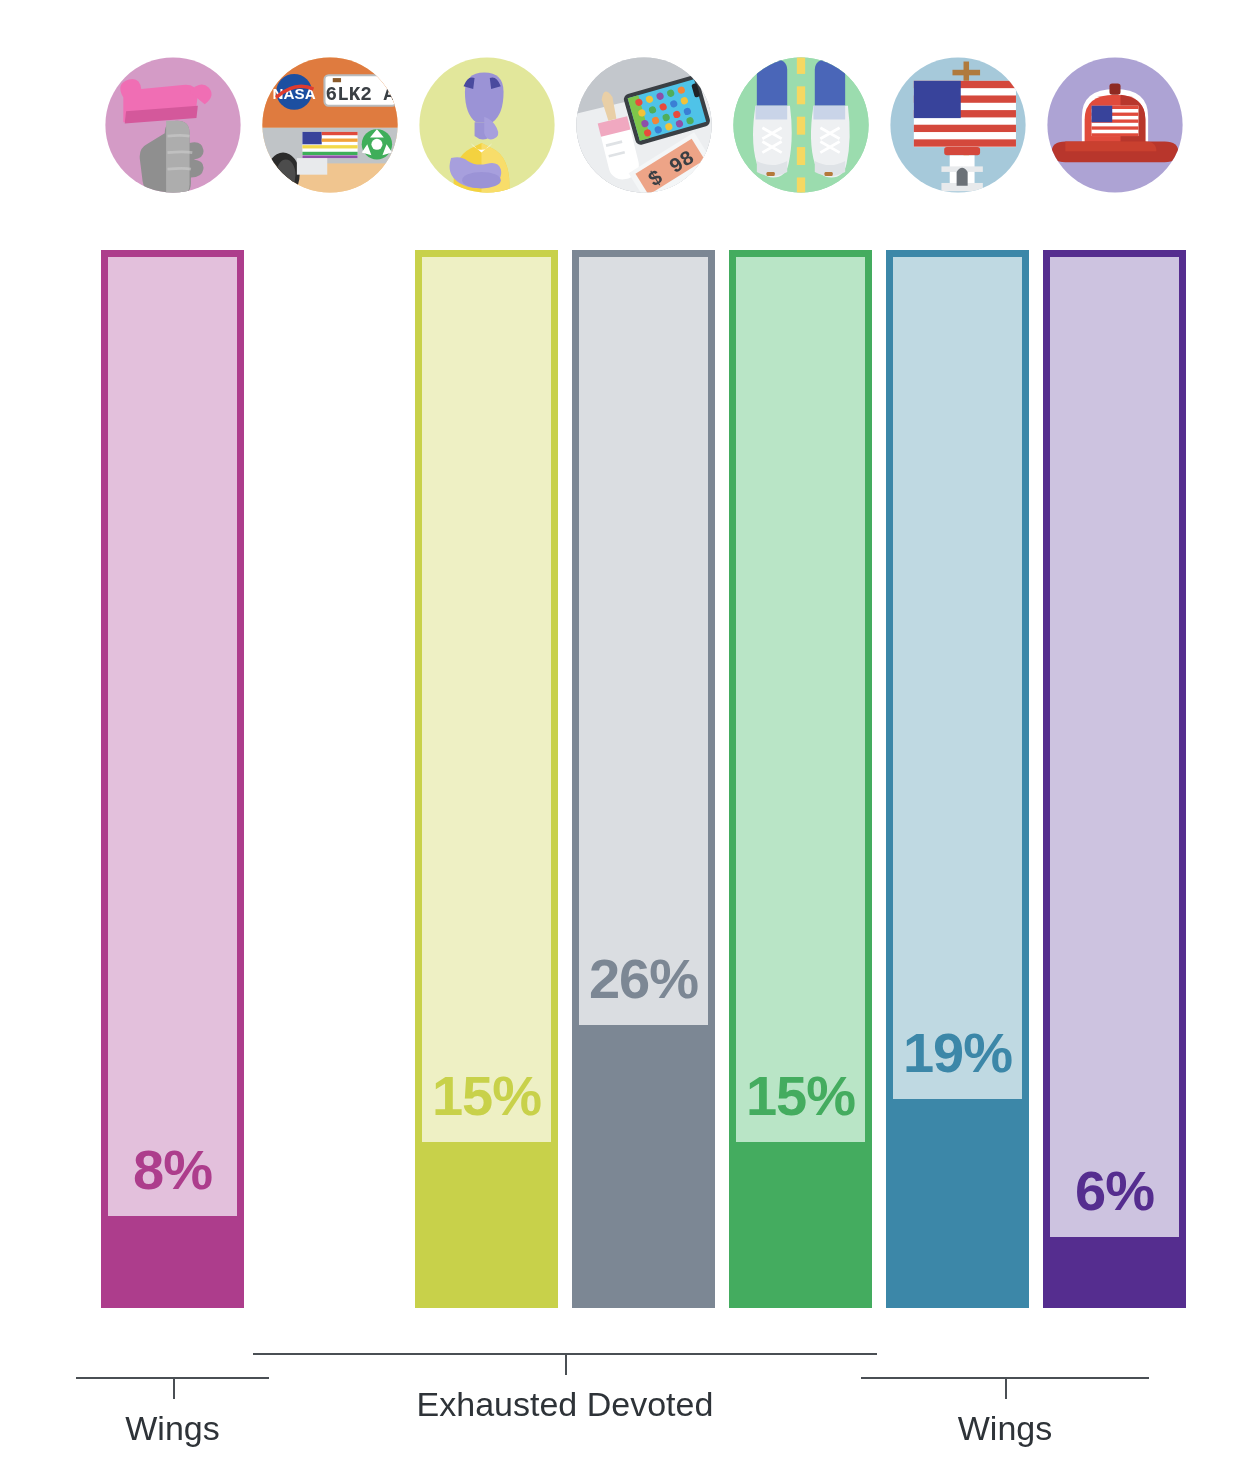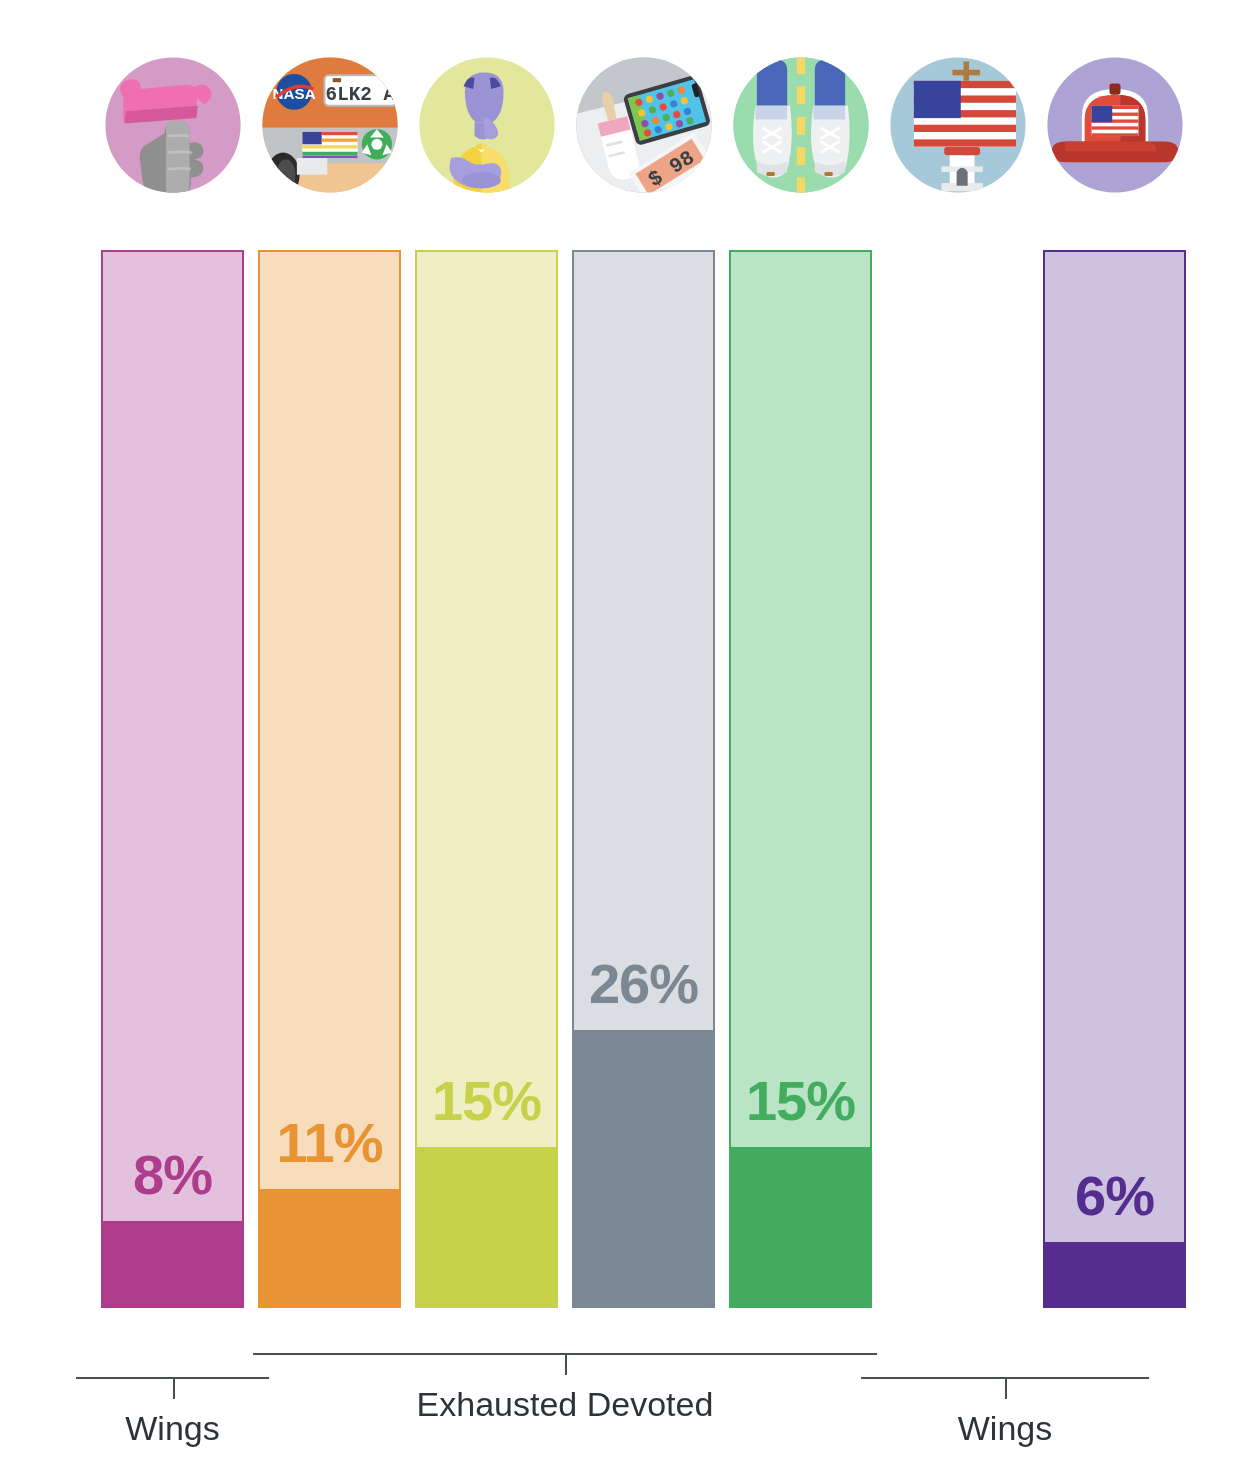--- a/index.html
+++ b/index.html
@@ -21,21 +21,21 @@
     transform:translate(-50%,-50%);
     overflow:hidden;
   }
   .icon-disc svg{display:block;width:138px;height:138px;}
 
   
   .bars{position:absolute;left:85px;top:250px;width:1080px;height:1058px;}
   .bar{
     position:absolute;top:0;width:143px;height:1058px;
     box-sizing:border-box;
-    border:2px solid #be185d;
+    border:7px solid #be185d;
     overflow:hidden;
   }
   .bar-fill{
     position:absolute;left:0;right:0;bottom:0;
   }
   .bar-label{
     position:absolute;left:0;bottom:8px;width:1058px;height:133px;
     transform-origin:left bottom;
     transform:rotate(-90deg) translateY(0);
     display:flex;align-items:center;justify-content:flex-start;
@@ -325,39 +325,39 @@
         </div>
       </div>
     </div>
 
   <div class="bars" id="bars">
       <div class="bar" style="left: 0px; border-color: rgb(173, 61, 140); background: rgb(227, 192, 220);">
         <div class="bar-fill" style="height: 85px; background: rgb(173, 61, 140);"></div>
         <div class="bar-pct" style="color: rgb(173, 61, 140); bottom: 99px;">8%</div>
         <div class="bar-label" style="color: rgb(173, 61, 140); width: 1042px; height: 133px;">Progressive Activists</div>
       </div>
-      <div class="bar" style="left: 157px; border-color: rgb(232, 148, 52); background: rgb(248, 221, 188);">
-        <div class="bar-fill" style="height: 117px; background: rgb(232, 148, 52);"></div>
-        <div class="bar-pct" style="color: rgb(232, 148, 52); bottom: 131px;">11%</div>
-        <div class="bar-label" style="color: rgb(232, 148, 52); width: 1042px; height: 133px;">Traditional Liberals</div>
-      </div>
       <div class="bar" style="left: 314px; border-color: rgb(200, 209, 74); background: rgb(238, 240, 196);">
         <div class="bar-fill" style="height: 159px; background: rgb(200, 209, 74);"></div>
         <div class="bar-pct" style="color: rgb(200, 209, 74); bottom: 173px;">15%</div>
         <div class="bar-label" style="color: rgb(200, 209, 74); width: 1042px; height: 133px;">Passive Liberals</div>
       </div>
       <div class="bar" style="left: 471px; border-color: rgb(124, 135, 148); background: rgb(218, 221, 225);">
         <div class="bar-fill" style="height: 276px; background: rgb(124, 135, 148);"></div>
         <div class="bar-pct" style="color: rgb(124, 135, 148); bottom: 290px;">26%</div>
         <div class="bar-label" style="color: rgb(124, 135, 148); width: 1042px; height: 133px;">Politically Disengaged</div>
       </div>
       <div class="bar" style="left: 628px; border-color: rgb(68, 172, 95); background: rgb(185, 229, 198);">
         <div class="bar-fill" style="height: 159px; background: rgb(68, 172, 95);"></div>
         <div class="bar-pct" style="color: rgb(68, 172, 95); bottom: 173px;">15%</div>
         <div class="bar-label" style="color: rgb(68, 172, 95); width: 1042px; height: 133px;">Moderates</div>
+      </div>
+      <div class="bar" style="left: 785px; border-color: rgb(60, 135, 168); background: rgb(191, 217, 226);">
+        <div class="bar-fill" style="height: 202px; background: rgb(60, 135, 168);"></div>
+        <div class="bar-pct" style="color: rgb(60, 135, 168); bottom: 216px;">19%</div>
+        <div class="bar-label" style="color: rgb(60, 135, 168); width: 1042px; height: 133px;">Traditional Conservatives</div>
       </div>
       <div class="bar" style="left: 942px; border-color: rgb(85, 45, 143); background: rgb(205, 195, 224);">
         <div class="bar-fill" style="height: 64px; background: rgb(85, 45, 143);"></div>
         <div class="bar-pct" style="color: rgb(85, 45, 143); bottom: 78px;">6%</div>
         <div class="bar-label" style="color: rgb(85, 45, 143); width: 1042px; height: 133px;">Devoted Conservatives</div>
       </div>
     </div>
 
   <div class="brackets" id="brackets">
       <div class="bracket" style="left: 60px; width: 193px; top: 24px;">

